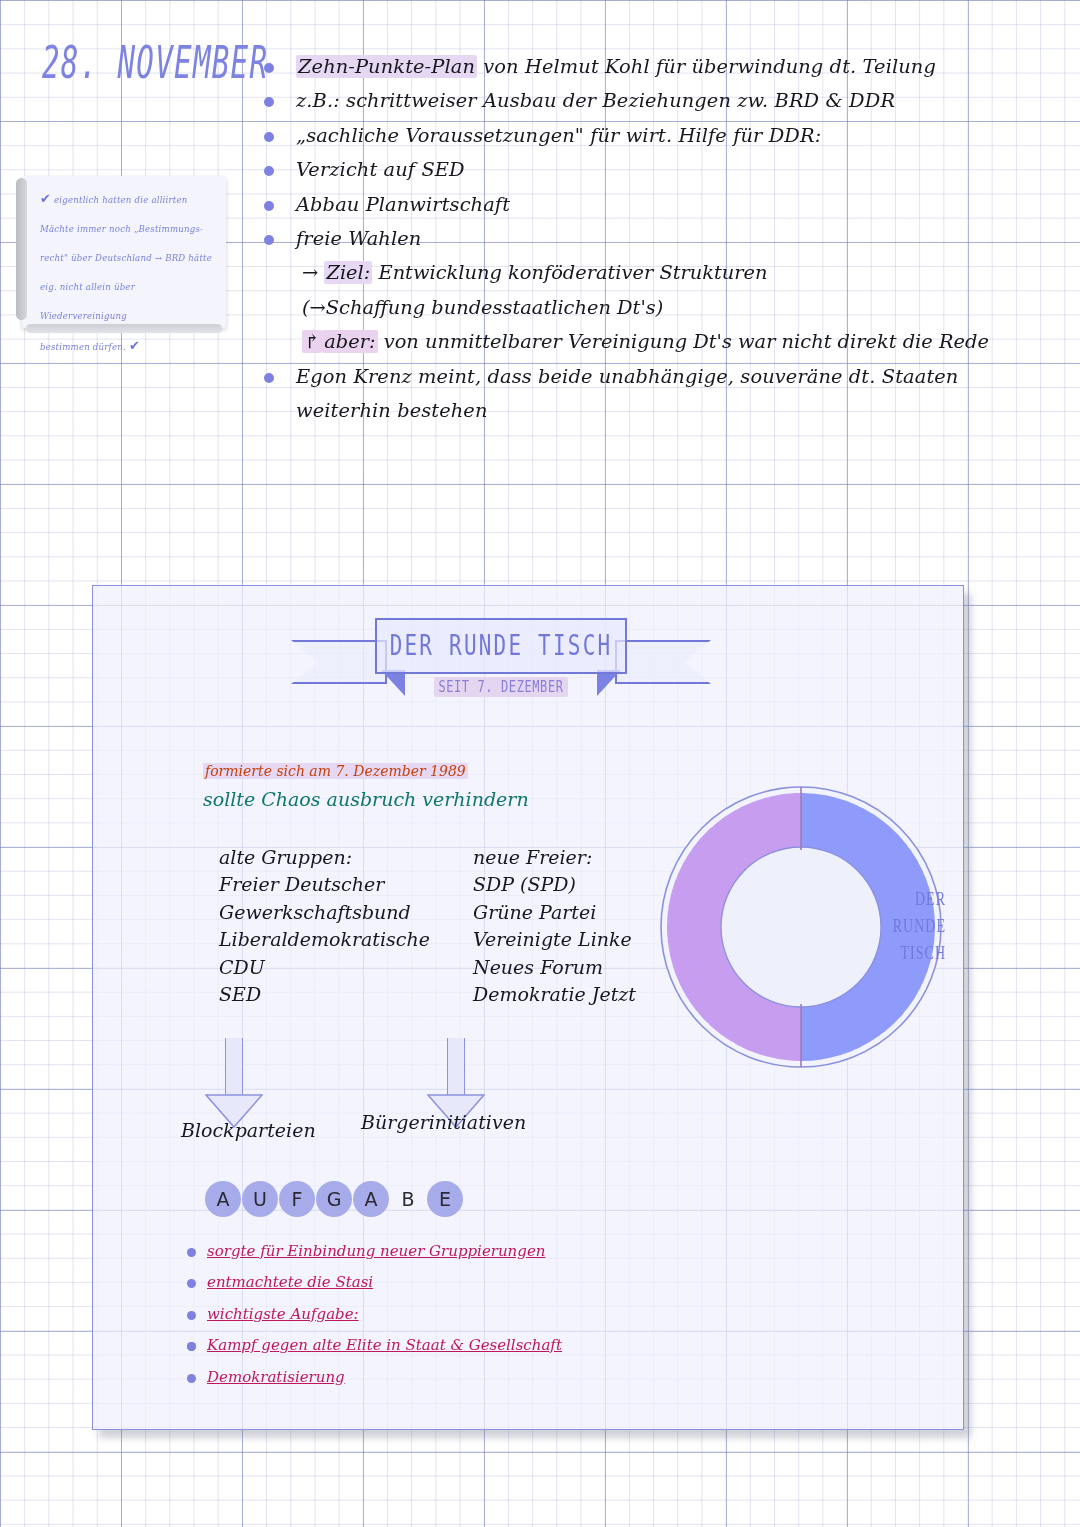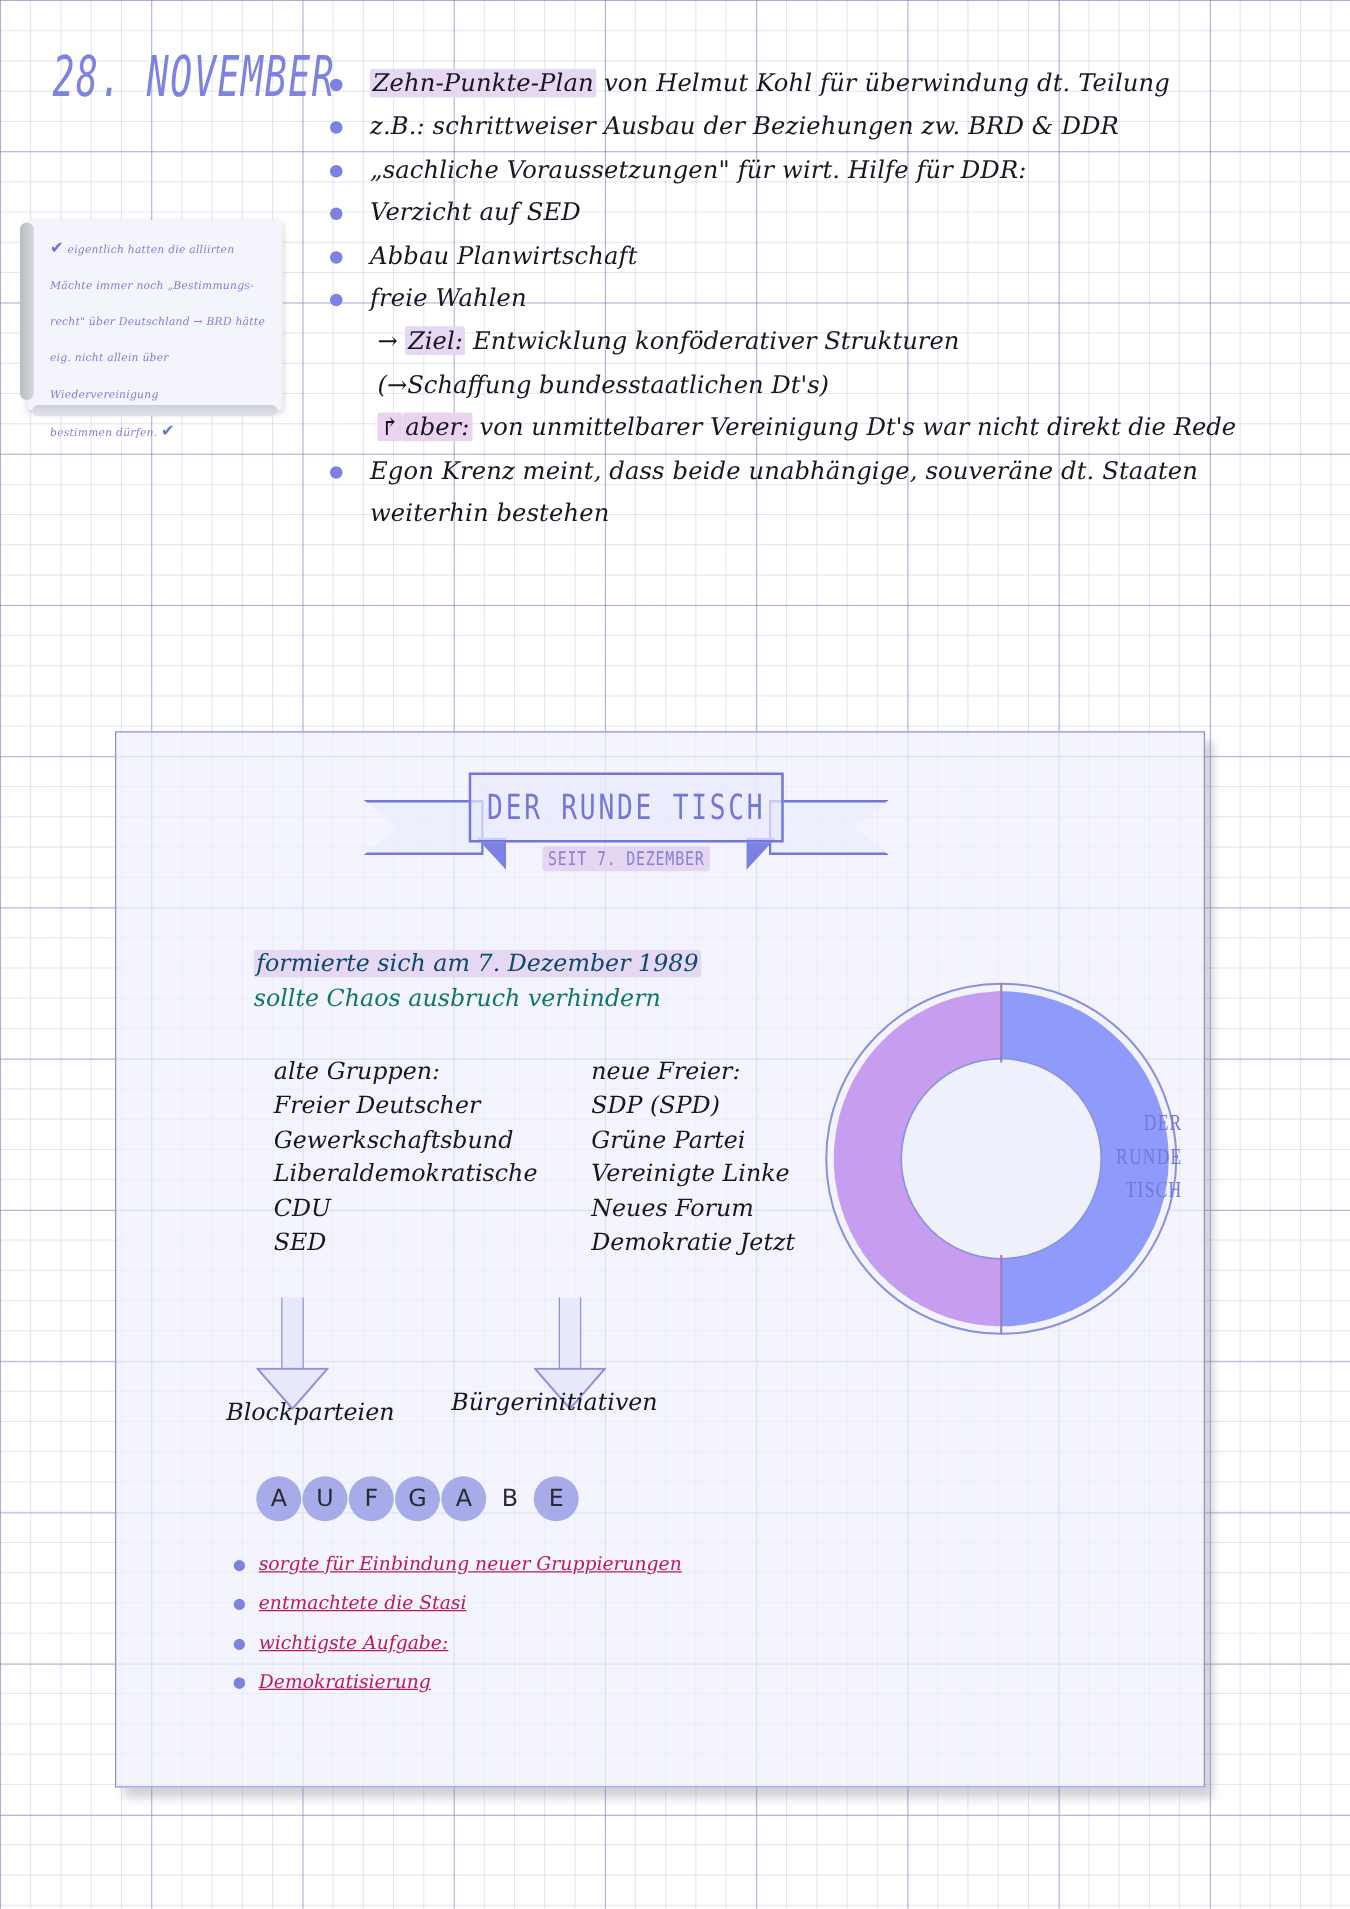--- a/index.html
+++ b/index.html
@@ -147,21 +147,21 @@
     text-align:center;
     font-family:"DejaVu Sans Mono", monospace;
     font-size:12px; letter-spacing:0.6px;
     color:#8a7fd6;
     transform: scaleY(1.25);
   }
   #banner-sub span { background:#e4d5f1; padding:1px 4px; border-radius:2px; }
 
   
   #intro { position:absolute; left:110px; top:172px; }
-  #intro .l1 { font-size:19px; line-height:27px; color:#0c4a6e; }
+  #intro .l1 { font-size:14px; line-height:27px; color:#c2410c; }
   #intro .l2 { font-size:19px; line-height:29px; color:#0f766e; }
 
   .group-col { position:absolute; font-size:19px; line-height:27.4px; color:#17171e;margin-left:16px; }
   #group-old { left:110px; top:258px; }
   #group-new { left:364px; top:258px; }
 
   
   .down-arrow { position:absolute; width:58px; height:90px; }
   .down-arrow .shaft {
     position:absolute; left:20px; top:0; width:18px; height:58px;
@@ -359,20 +359,24 @@
     <div class="task-row">
       <span class="dot"></span>
       <span>entmachtete die Stasi</span>
     </div>
     <div class="task-row">
       <span class="dot"></span>
       <span>wichtigste Aufgabe:</span>
     </div>
     <div class="task-row">
       <span class="dot"></span>
+    </div>
+    <div class="task-row">
+      <span class="dot"></span>
+      <span>Kampf gegen alte Elite in Staat &amp; Gesellschaft</span>
     </div>
     <div class="task-row">
       <span class="dot"></span>
       <span>Demokratisierung</span>
     </div>
   </div>
 
   <div id="donut">
     <svg width="290" height="290" viewBox="0 0 290 290">
       <defs>

